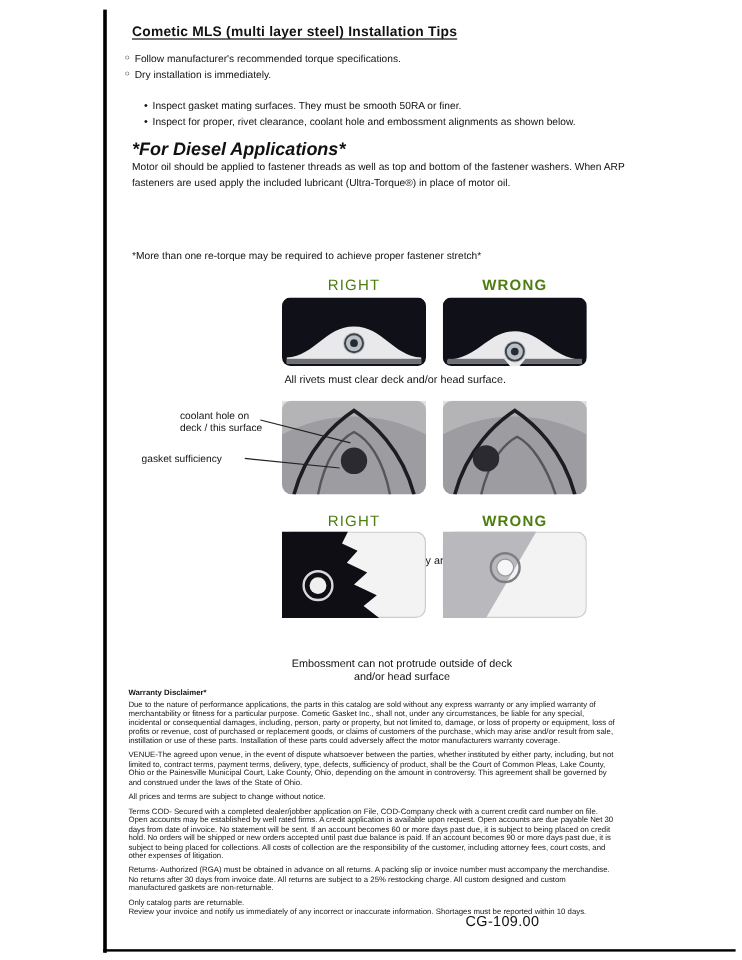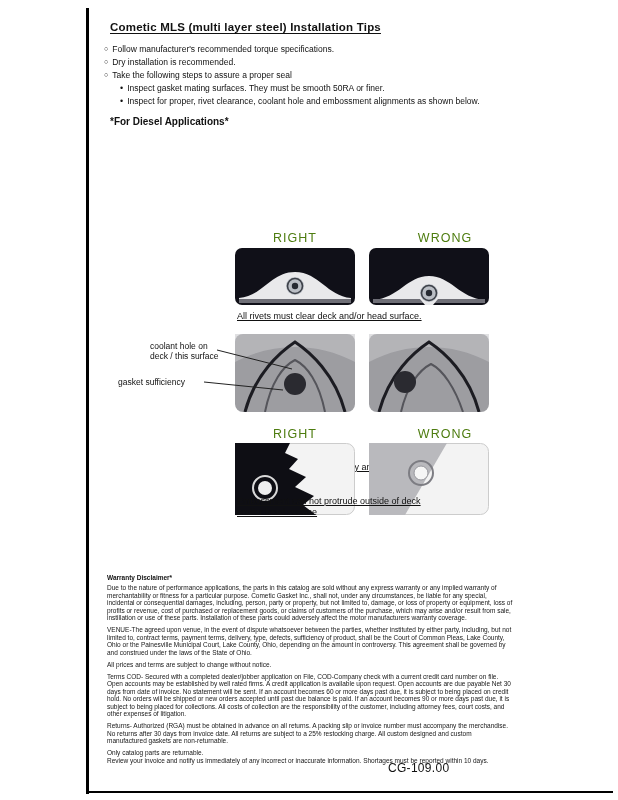--- a/index.html
+++ b/index.html
@@ -9,32 +9,32 @@
   }
   .abs{position:absolute;}
   .rule-left{left:86px;top:8px;width:3px;height:786px;background:#000;}
   .rule-bottom{left:86px;top:791px;width:527px;height:2px;background:#000;}
   .title{left:110px;top:21px;font-size:11.5px;font-weight:bold;text-decoration:underline;text-underline-offset:2px;letter-spacing:.2px;}
   .tip,.subtip{display:flex;align-items:flex-start;font-size:8.5px;line-height:11px;white-space:nowrap;}
   .tip{left:104px;}
   .subtip{left:120px;}
   .bullet-open{font-size:7px;line-height:10px;margin-right:4px;position:relative;top:0px;}
   .bullet-filled{font-size:9px;line-height:10px;margin-right:4px;}
-  .h-diesel{left:110px;top:116px;font-size:10px;font-weight:bold;}
+  .h-diesel{left:110px;top:116px;font-size:15px;font-weight:bold;font-style:italic;}
   .para{left:110px;width:420px;font-size:8.5px;line-height:12.5px;}
   .p1{top:133px;}
   .p2{top:167px;}
   .note{left:110px;top:208px;font-size:8.5px;}
   .col-head{width:120px;text-align:center;font-size:12.5px;letter-spacing:1px;color:#4d7c0f;}
-  .ch-l{left:235px;} .ch-r{left:385px;}
+  .ch-l{left:235px;} .ch-r{left:369px;font-weight:bold;}
   .row1{top:231px;} .row3{top:427px;}
-  .caption{font-size:9px;color:#111;text-decoration:underline;}
+  .caption{font-size:9px;color:#111;}
   .cap1{left:237px;top:311px;}
   .cap2{left:237px;top:418px;margin-top:44px;}
-  .cap3{left:237px;top:496px;width:196px;line-height:11px;}
+  .cap3{left:237px;top:548px;width:196px;line-height:11px;text-align:center;}
   .dlabel{font-size:8.5px;line-height:10px;color:#111;}
   .lbl-coolant{left:140px;top:341px;}
   .lbl-coolant span{display:block;padding-left:10px;}
   .lbl-emboss{left:118px;top:377px;white-space:nowrap;}
   .diagram{display:block;}
   .d-rivet-l{left:235px;top:248px;} .d-rivet-r{left:369px;top:248px;}
   .d-hole-l{left:235px;top:334px;}  .d-hole-r{left:369px;top:334px;}
   .d-emb-l{left:235px;top:443px;}   .d-emb-r{left:369px;top:443px;}
   .connectors{left:0;top:0;width:618px;height:800px;pointer-events:none;}
   .warranty{left:107px;top:574px;width:406px;}
@@ -52,36 +52,34 @@
   <div class="abs rule-bottom"></div>
 
   <div class="abs tip" style="top:44px">
     <span class="bullet-open">○</span>
     <span>Follow manufacturer's recommended torque specifications.</span>
   </div>
 
   <div class="abs title">Cometic MLS (multi layer steel) Installation Tips</div>
   <div class="abs tip" style="top:57px">
     <span class="bullet-open">○</span>
-    <span>Dry installation is recommended.</span>
-  </div>
-  <div class="abs tip" style="top:70px">
-    <span class="bullet-open">○</span>
-    <span>Take the following steps to assure a proper seal</span>
+    <span>Dry installation is immediately.</span>
   </div>
   <div class="abs subtip" style="top:83px">
     <span class="bullet-filled">•</span>
     <span>Inspect gasket mating surfaces.  They must be smooth 50RA or finer.</span>
   </div>
   <div class="abs subtip" style="top:96px">
     <span class="bullet-filled">•</span>
     <span>Inspect for proper, rivet clearance, coolant hole and embossment alignments as shown below.</span>
   </div>
 
   <div class="abs h-diesel">*For Diesel Applications*</div>
+  <div class="abs para p1">Motor oil should be applied to fastener threads as well as top and bottom of the fastener washers. When ARP fasteners are used apply the included lubricant (Ultra-Torque®) in place of motor oil.</div>
+  <div class="abs note">*More than one re-torque may be required to achieve proper fastener stretch*</div>
 
   <div class="abs col-head ch-l row1">RIGHT</div>
   <div class="abs col-head ch-r row1">WRONG</div>
 
   <svg class="abs diagram d-rivet-l" width="120" height="57" viewBox="0 0 120 57">
     <rect x="0" y="0" width="120" height="57" rx="7" fill="#101018"></rect>
     <path d="M4,55 L4,50 C28,48 36,24 60,24 C84,24 92,48 116,50 L116,55 Z" fill="#e9e9eb"></path>
     <rect x="4" y="51" width="112" height="4" fill="#6e6e76"></rect>
     <circle cx="60" cy="38" r="9" fill="#babec5"></circle>
     <circle cx="60" cy="38" r="7.5" fill="none" stroke="#3c4048" stroke-width="1.6"></circle>

